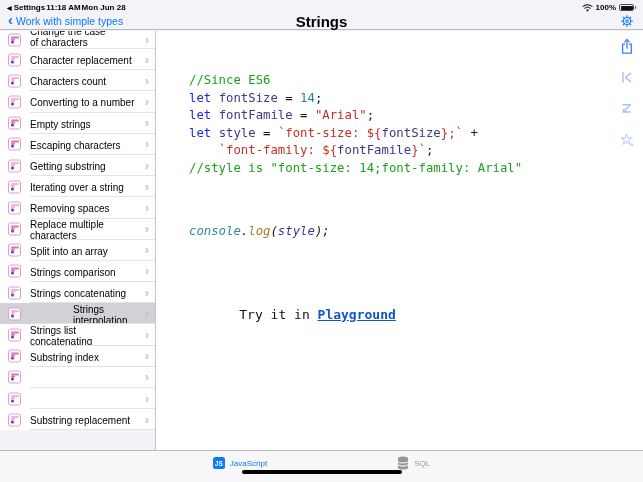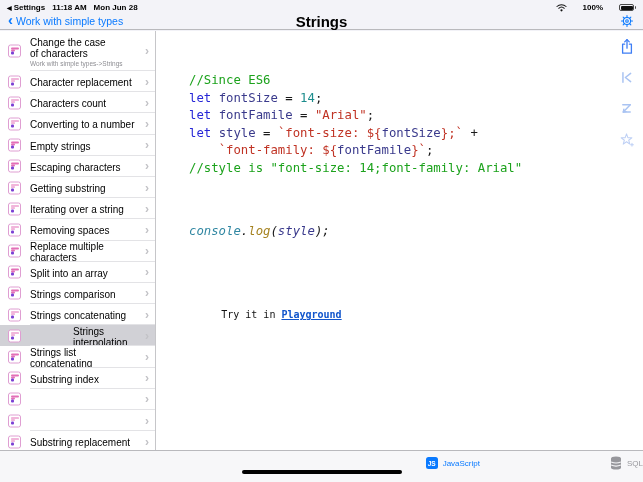--- a/index.html
+++ b/index.html
@@ -4,45 +4,45 @@
 <style>
   * { margin:0; padding:0; box-sizing:border-box; }
   html,body { width:643px; height:482px; }
   body { font-family:"Liberation Sans", sans-serif; background:#e9e9ee; -webkit-font-smoothing:antialiased; }
   .screen { position:relative; width:643px; height:482px; background:#f2f2f7; overflow:hidden; }
 
   
   .status-bar { position:absolute; top:0; left:0; right:0; height:13px;
     display:flex; align-items:center; justify-content:space-between;
     padding:2px 7px 0 7px; font-size:8px; font-weight:600; color:#000; background:#f3f3f8; }
-  .status-left { display:flex; align-items:center; gap:7px; }
+  .status-left { display:flex; align-items:center; gap:1px; }
   .back-app { display:flex; align-items:center; gap:2px; cursor:default; }
   .back-app .tri { font-size:6px; line-height:1; }
-  .status-right { display:flex; align-items:center; gap:16px; }
+  .status-right { display:flex; align-items:center; gap:3px; }
   .battery-body { display:inline-block; width:15px; height:7px; border:1px solid #4a4a4a; border-radius:2px; padding:0.5px; position:relative; }
   .battery-fill { display:block; width:100%; height:100%; background:#111; border-radius:1px; }
   .battery-tip { display:inline-block; width:1.5px; height:3px; background:#4a4a4a; border-radius:0 1px 1px 0; margin-left:0.5px; }
 
   
   .nav-bar { position:absolute; top:13px; left:0; right:0; height:17px; background:#f3f3f8;
     border-bottom:1px solid #b9b9bd; display:flex; align-items:center; }
   .nav-back { position:absolute; left:8px; display:flex; align-items:center; gap:3px;
     color:var(--accent); font-size:10.5px; cursor:pointer; }
   .nav-back .chev { font-size:15px; font-weight:700; line-height:10px; margin-top:-2px; }
   .nav-title { position:absolute; left:0; right:0; text-align:center; font-size:15px; font-weight:700; color:#000; }
   .nav-gear { position:absolute; right:9px; top:1px; cursor:pointer; }
 
   
   .main { position:absolute; top:31px; left:0; right:0; bottom:32px; display:flex; background:#f2f2f7; }
 
   
   .sidebar { width:156px; border-right:1px solid #c6c6c9; background:#f2f2f7; overflow:hidden; }
   .side-list { background:#fff; }
   .side-row { position:relative; height:21.2px; background:#fff; cursor:pointer; }
-  .side-row.tall { height:40px; }
+  .side-row.tall { height:18px; }
   .side-row.selected { background:#d1d1d6;padding-left:43px; }
   .side-row::after { content:""; position:absolute; left:30px; right:0; bottom:0; height:1px; background:#e3e3e6; }
   .snippet-icon { position:absolute; left:8px; top:50%; transform:translateY(-50%);
     width:13px; height:13px; border:1px solid #df9ed2; border-radius:2.5px; background:#fff;
     display:flex; flex-direction:column; justify-content:space-evenly; padding:1.5px 1.5px; }
   .snippet-icon i { display:block; height:1.5px; border-radius:1px; background:#e36fb7; }
   .snippet-icon i.half { width:60%; }
   .snippet-icon i.dot { width:3px; height:3px; border-radius:1px; background:#7b3fd4; }
   .side-text { margin-left:30px; margin-right:14px; padding-top:2px; display:flex; flex-direction:column; justify-content:center; height:100%; }
   .side-label { font-size:10px; line-height:11px; color:#000; white-space:pre-line; }
@@ -56,30 +56,30 @@
   .code-line { height:17.5px;margin-left:28px; }
   .tok-cm { color:var(--cm); }
   .tok-kw { color:var(--kw); }
   .tok-id { color:var(--id); }
   .tok-num { color:var(--num); }
   .tok-str { color:var(--str); }
   .tok-bi { color:var(--bi); }
   .tok-fn { color:var(--fn); }
   .tok-pl { color:var(--pl); }
   .console-line { margin-top:11px;font-style:italic; }
-  .try-line { margin-top:13px; font-size:10px; color:#111; }
+  .try-line { margin-top:13px; font-size:13px; color:#111; }
   .try-link { color:var(--link); text-decoration:underline; font-weight:600; cursor:pointer; }
 
   .side-toolbar { position:absolute; top:7px; right:8px; display:flex; flex-direction:column; align-items:center; gap:14px; }
   .tool-btn { width:17px; height:17px; display:flex; align-items:center; justify-content:center; cursor:pointer; }
 
   
   .tab-bar { position:absolute; left:0; right:0; bottom:0; height:32px; background:#f7f7f9;
     border-top:1px solid #b9b9bd; }
-  .tabs { display:flex; justify-content:flex-end; gap:130px; padding-top:5px; }
+  .tabs { display:flex; justify-content:center; gap:130px; padding-top:5px; }
   .tab { display:flex; align-items:center; gap:5px; cursor:pointer; }
   .tab .tab-label { font-size:8px; }
   .tab.active .tab-label { color:var(--accent); }
   .tab.inactive .tab-label { color:#98989d; }
   .js-badge { width:12px; height:12px; border-radius:2.5px; background:var(--accent);
     color:#fff; font-size:6.5px; font-weight:700; display:flex; align-items:center; justify-content:center; }
   .home-indicator { position:absolute; left:50%; transform:translateX(-50%); bottom:8px;
     width:160px; height:4.5px; border-radius:3px; background:#000; cursor:grab; }
 </style>
 </head>

